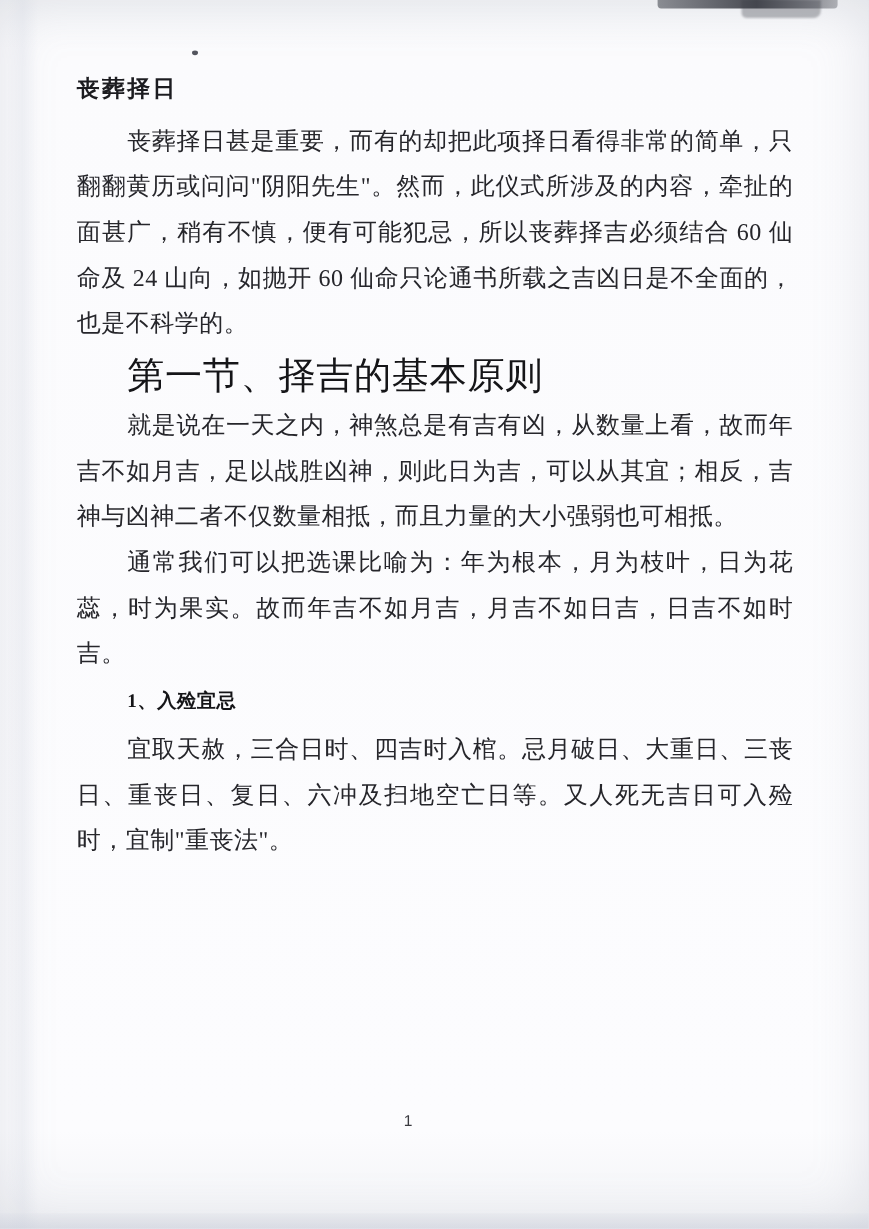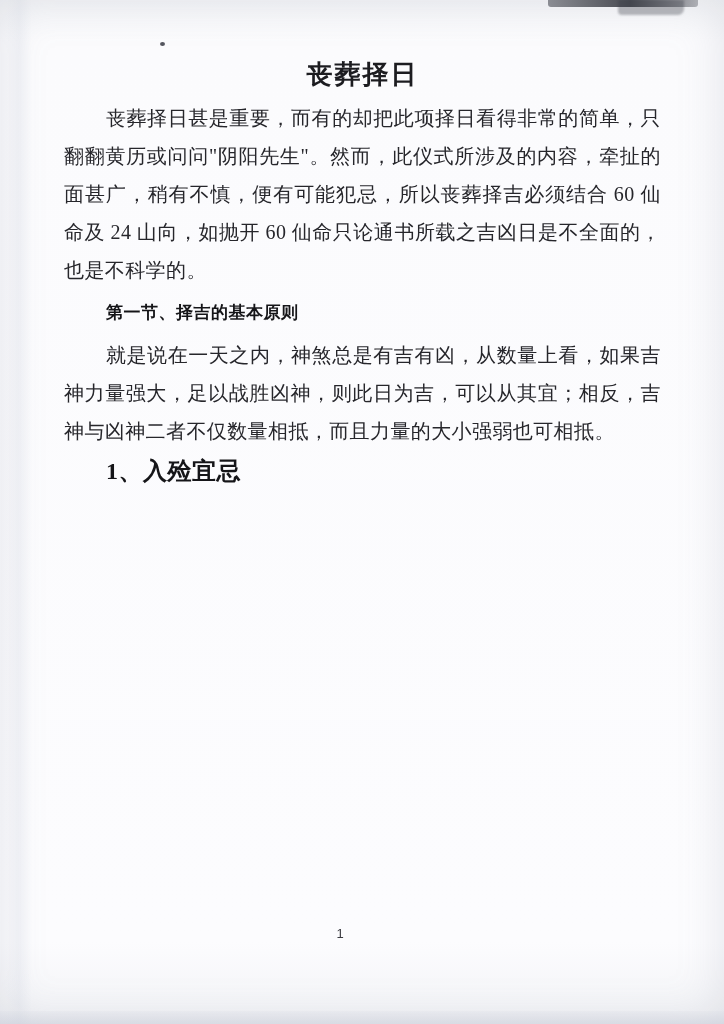--- a/index.html
+++ b/index.html
@@ -11,41 +11,40 @@
   .scan-page{
     position:relative;width:724px;height:1024px;
     background:linear-gradient(180deg,#f6f7f9 0%,#fbfbfd 4%,#fcfcfe 92%,#f2f3f6 100%);
     box-shadow:inset 0 0 46px rgba(140,146,162,.22);
     color:#26262b;
   }
   .content{
     position:absolute;left:64px;top:58px;width:597px;
   }
   .doc-title{
-    text-align:center;
-    font-size:26px;font-weight:700;letter-spacing:2px;
+    font-size:19px;font-weight:700;letter-spacing:2px;
     line-height:34px;margin:0 0 7px 0;color:#1c1c20;
   }
   p.body-par{
     margin:0;
     font-size:20px;line-height:38px;
     text-align:justify;text-indent:2.1em;
     color:#26262b;
     letter-spacing:.4px;
   }
   .sec-heading{
     margin:3px 0 2px 0;
     padding-left:42px;
-    font-size:17px;font-weight:700;line-height:42px;
+    font-size:31px;font-weight:400;line-height:42px;
     color:#151518;letter-spacing:.5px;
   }
   .sub-heading{
     margin:1px 0 1px 0;
     padding-left:42px;
-    font-size:24px;font-weight:700;line-height:40px;
+    font-size:16px;font-weight:700;line-height:40px;
     color:#151518;letter-spacing:.5px;
   }
   .page-footer{
     position:absolute;left:0;top:926px;width:680px;
     text-align:center;font-size:13px;color:#3a3a40;
     font-family:"Liberation Sans",sans-serif;
   }
   
   .smudge-top{
     position:absolute;left:548px;top:0;width:150px;height:7px;
@@ -80,23 +79,25 @@
   <div class="smudge-top2"></div>
   <div class="speck"></div>
 
   <div class="content">
     <h1 class="doc-title">丧葬择日</h1>
 
     <p class="body-par">丧葬择日甚是重要，而有的却把此项择日看得非常的简单，只翻翻黄历或问问"阴阳先生"。然而，此仪式所涉及的内容，牵扯的面甚广，稍有不慎，便有可能犯忌，所以丧葬择吉必须结合 60 仙命及 24 山向，如抛开 60 仙命只论通书所载之吉凶日是不全面的，也是不科学的。</p>
 
     <h2 class="sec-heading">第一节、择吉的基本原则</h2>
 
-    <p class="body-par">就是说在一天之内，神煞总是有吉有凶，从数量上看，如果吉神力量强大，足以战胜凶神，则此日为吉，可以从其宜；相反，吉神与凶神二者不仅数量相抵，而且力量的大小强弱也可相抵。</p>
+    <p class="body-par">就是说在一天之内，神煞总是有吉有凶，从数量上看，故而年吉不如月吉，足以战胜凶神，则此日为吉，可以从其宜；相反，吉神与凶神二者不仅数量相抵，而且力量的大小强弱也可相抵。</p>
+    <p class="body-par">通常我们可以把选课比喻为：年为根本，月为枝叶，日为花蕊，时为果实。故而年吉不如月吉，月吉不如日吉，日吉不如时吉。</p>
 
 
     <h3 class="sub-heading">1、入殓宜忌</h3>
 
+    <p class="body-par">宜取天赦，三合日时、四吉时入棺。忌月破日、大重日、三丧日、重丧日、复日、六冲及扫地空亡日等。又人死无吉日可入殓时，宜制"重丧法"。</p>
   </div>
 
   <div class="page-footer">1</div>
 
   <div class="edge-bottom"></div>
 </div>
 
 </body></html>

